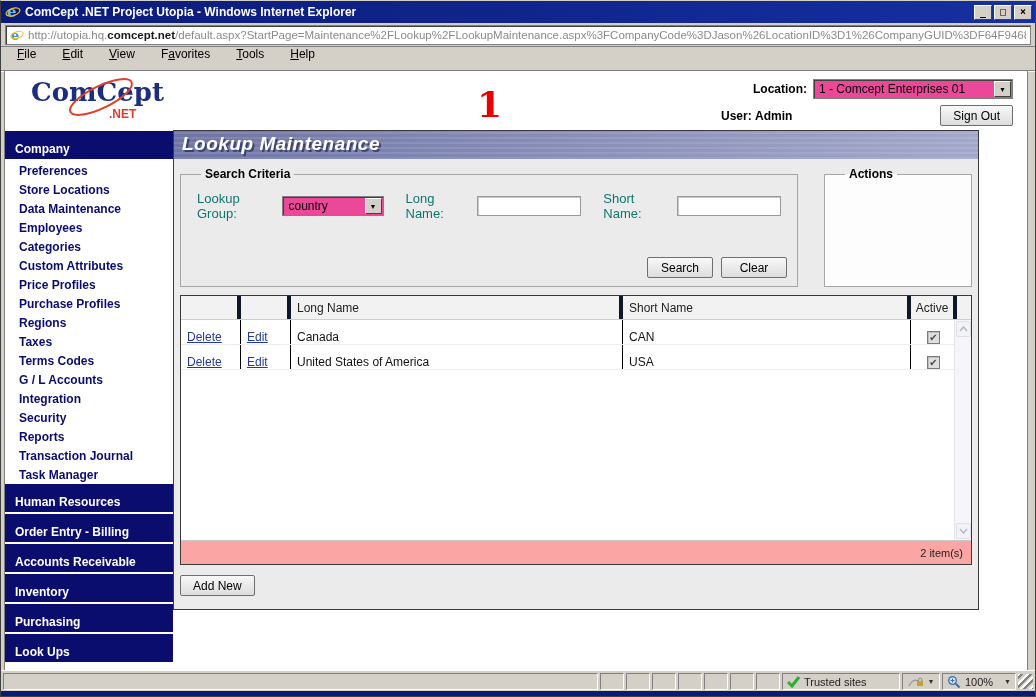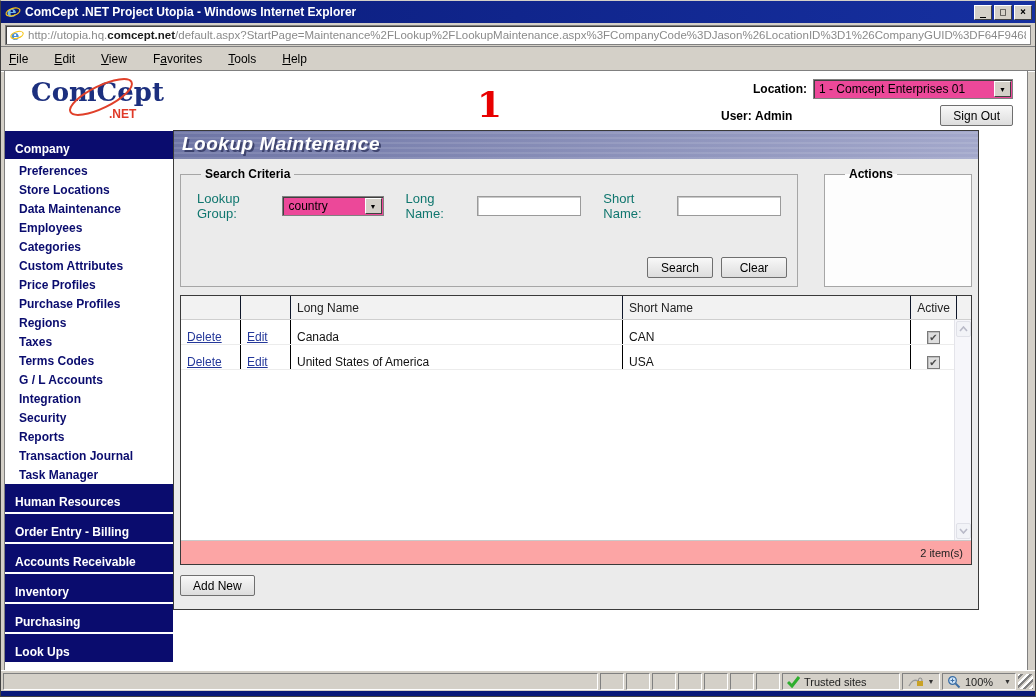--- a/index.html
+++ b/index.html
@@ -24,22 +24,22 @@
   .addressbar { height:24px; background:#d4d0c8; display:flex; align-items:center;
                 padding:0 4px; gap:4px; flex:none;
                 border-bottom:1px solid #808080; box-shadow:0 1px 0 #fff; }
   .addr-field { flex:1; height:20px; background:#fff; border:1px solid #808080;
                 box-shadow:inset 1px 1px 0 #404040; display:flex; align-items:center;
                 padding:0 4px; gap:4px; overflow:hidden; }
   .addr-url { white-space:nowrap; overflow:hidden; font-size:11.5px; color:#8a8a8a; }
   .addr-url b { color:#1a1a1a; }
 
   
-  .menubar { height:24px; background:#d4d0c8; display:flex; align-items:center;
-             padding:0 8px; gap:26px; flex:none;
+  .menubar { height:24px; background:#d4d0c8; display:flex; 
+             padding:0 16px; gap:26px; flex:none;
              border-bottom:1px solid #808080; box-shadow:0 1px 0 #fff; }
   .menu-item { font-size:12px; color:#000; cursor:default; }
   .menu-item u { text-decoration:underline; }
 
   
   .viewport { flex:1; background:#fff; margin:0 7px 0 3px; position:relative;
               overflow:hidden; display:flex; flex-direction:column;
               border-left:1px solid #808080; border-right:1px solid #808080; }
 
   
@@ -103,21 +103,21 @@
                padding:0 3px; font-family:"Liberation Sans",sans-serif; }
   .search-btns { position:absolute; right:10px; bottom:8px; display:flex; gap:8px; }
   .search-btns .btn { width:66px; }
 
   
   .grid-wrap { margin-top:8px; border:1px solid #3a3a3a; background:#fff; height:270px;
                display:flex; flex-direction:column; flex:none; }
   .grid-header { display:flex; height:24px; flex:none; background:#f2f2f2;
                  border-bottom:1px solid #cfcfcf; }
   .grid-header .hcell { display:flex; align-items:center; padding:0 6px; font-size:12px;
-                        color:#222; border-right:1px solid #0f172a; }
+                        color:#222; border-right:4px solid #0f172a; }
   .grid-body { flex:1; position:relative; overflow:hidden; }
   .grid-row { display:flex; height:25px; border-bottom:1px solid #ececec; align-items:center; }
   .grid-row .cell { padding:0 6px; font-size:12px; color:#111; display:flex;
                     align-items:flex-end; height:100%; border-right:1px solid #000000; }
   .grid-link { color:#24389a; text-decoration:underline; cursor:pointer; }
   .cb { width:13px; height:13px; border:1px solid #7a7a7a; background:#dedede;
         box-shadow:inset 1px 1px 0 #bdbdbd; display:flex; align-items:center;
         justify-content:center; font-size:10px; color:#4a4a4a; margin:0 auto; }
   .grid-footer { height:24px; flex:none; background:#fca5a5; border-top:1px solid #c9c9c9;
                  display:flex; align-items:center; justify-content:flex-end;

